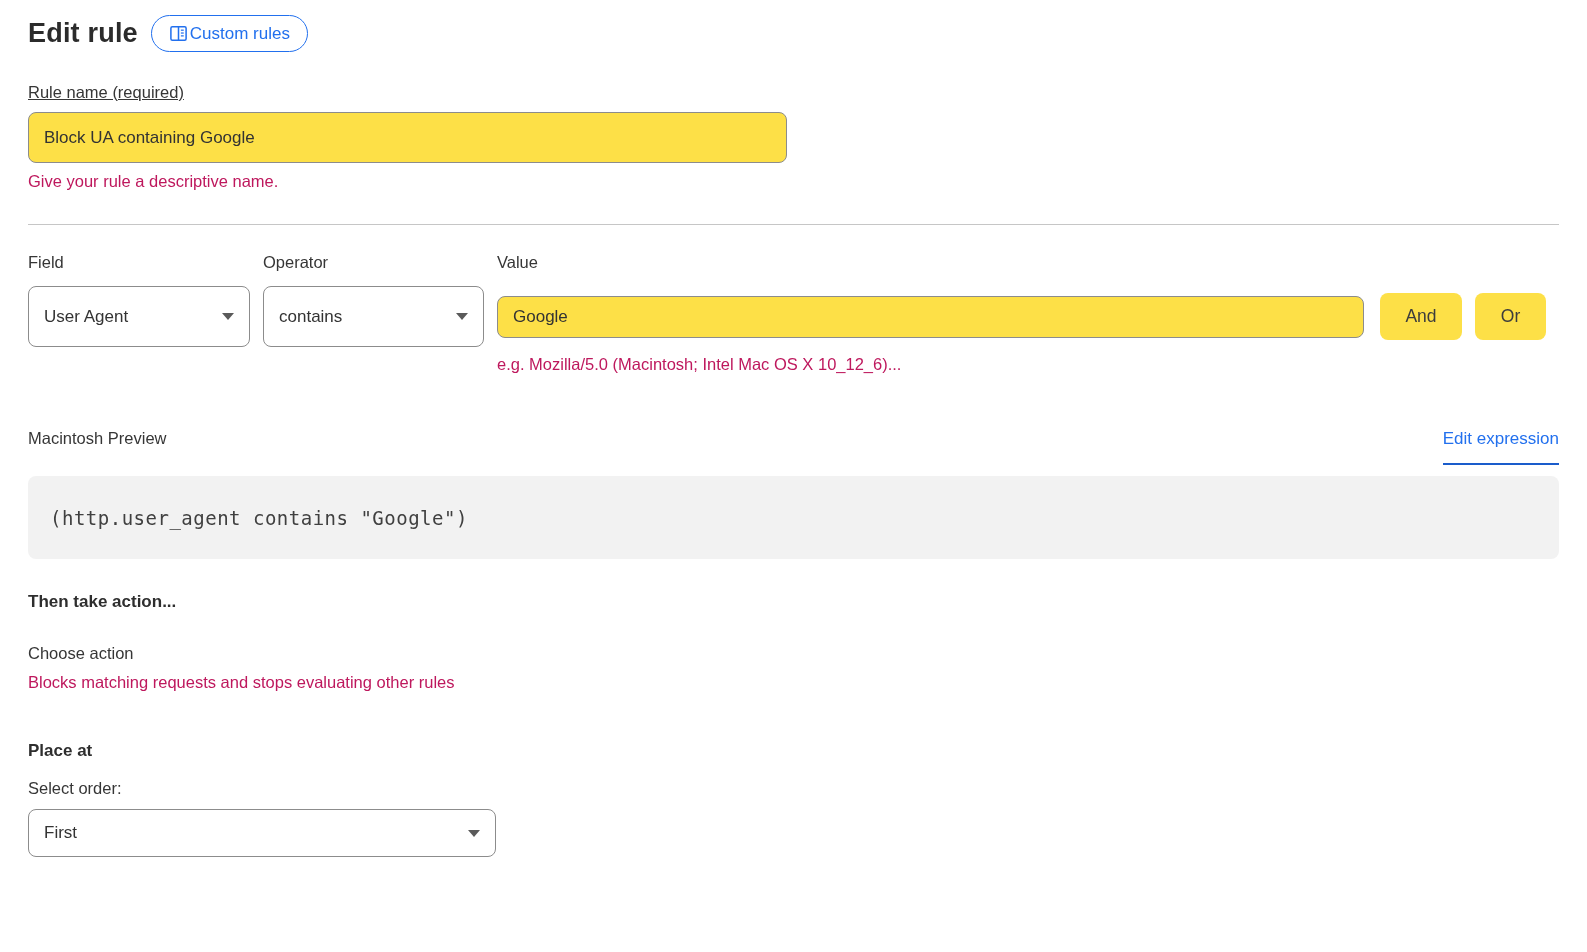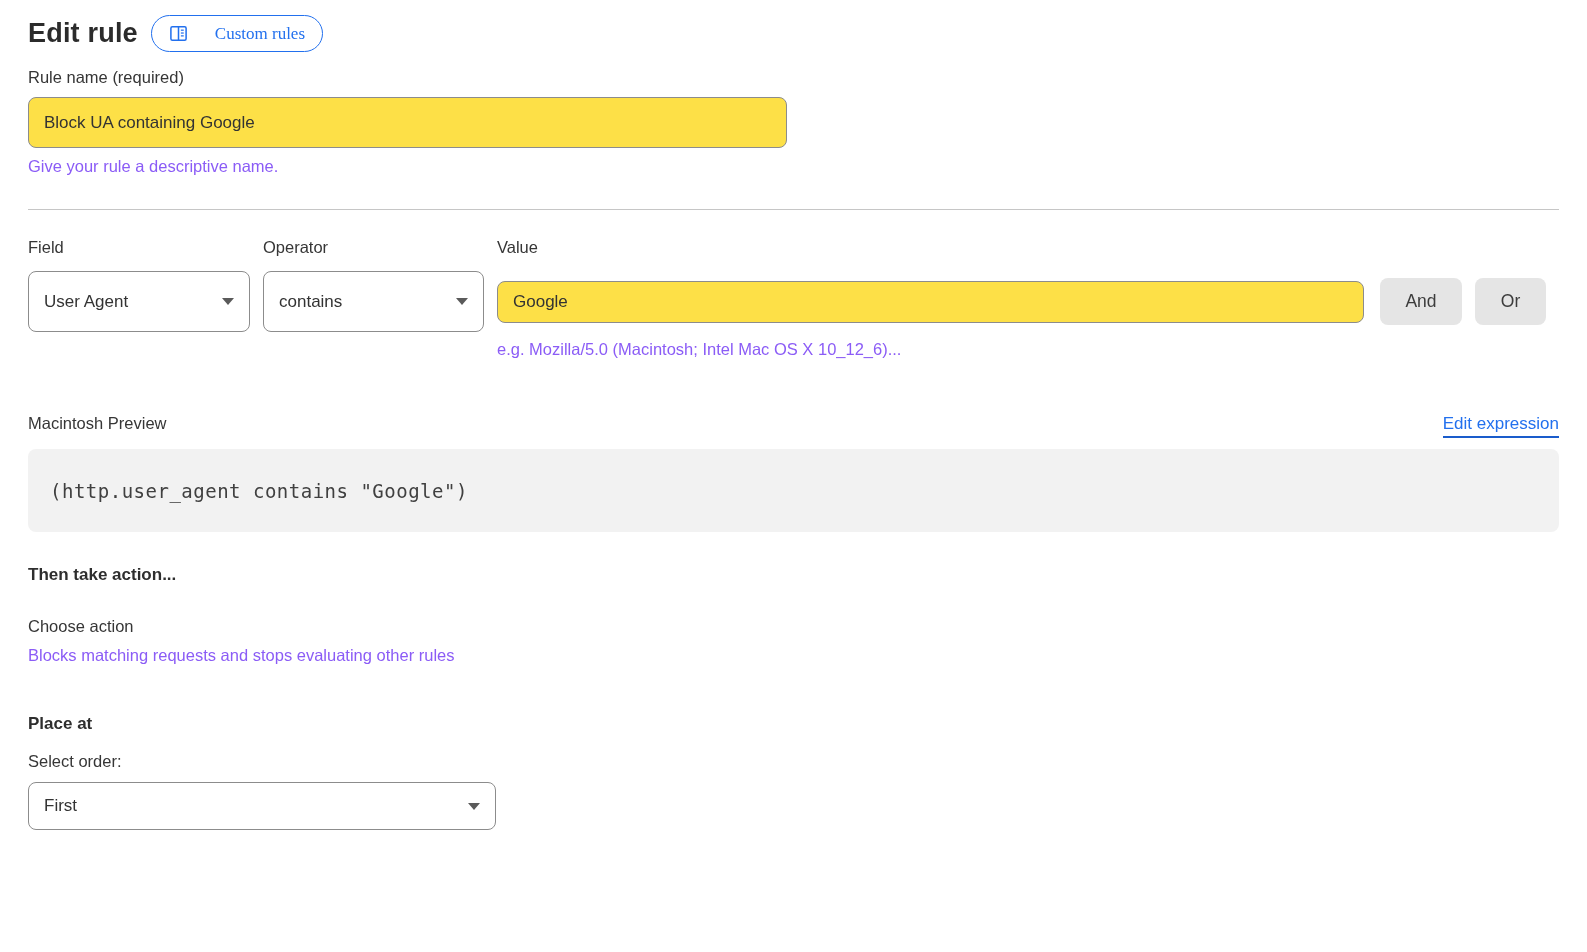--- a/index.html
+++ b/index.html
@@ -14,31 +14,31 @@
   .page {
     width: 1531px;
     margin-left: 28px;
     padding-top: 15px;
   }
 
   
   .header-row { display: flex; align-items: center; gap: 13px; }
   .page-title { font-size: 27px; font-weight: 700; color: #2b2b2b; letter-spacing: 0.2px; }
   .pill-btn {
-    display: inline-flex; align-items: center; gap: 27px;
+    display: inline-flex; align-items: center; gap: 2px;
     height: 37px; padding: 0 17px;
     border: 1.5px solid #2270ee; border-radius: 19px;
     color: #2270ee; font-size: 17px;
-    background: #ffffff; cursor: pointer; white-space: nowrap; font-family: Liberation Serif, serif;
+    background: #ffffff; cursor: pointer; white-space: nowrap;
   }
   .pill-btn svg { display: block; }
 
   
   .field-label { font-size: 16.5px; color: #363636; }
-  .help-text { font-size: 16.5px; color: #8b5cf6; }
+  .help-text { font-size: 16.5px; color: #be185d; }
   .text-input {
     display: block;
     height: 51px;
     border: 1.5px solid #8c8c8c; border-radius: 8px;
     padding: 0 15px;
     font-family: "Liberation Sans", sans-serif;
     font-size: 17px; color: #333333;
     background: #fde047;
     outline: none;
   }
@@ -54,49 +54,49 @@
   .chevron {
     width: 0; height: 0;
     border-left: 6px solid transparent;
     border-right: 6px solid transparent;
     border-top: 7px solid #5a5a5a;
     margin-left: 10px;
     flex: 0 0 auto;
   }
 
   
-  .rule-name-label { margin-top: 16px; }
+  .rule-name-label { margin-top: 31px; text-decoration: underline; }
   #rule-name-input { margin-top: 10px; width: 759px; }
   .rule-name-help { margin-top: 9px; }
 
   .divider { border: none; border-top: 1.5px solid #c6c6c6; margin-top: 33px; width: 1531px; }
 
   
   .cond-labels { display: flex; margin-top: 28px; }
   .cond-label-field { width: 235px; }
   .cond-label-operator { width: 234px; }
   .cond-controls { display: flex; align-items: center; margin-top: 14px; }
   .dd-field { width: 222px; margin-right: 13px; }
   .dd-operator { width: 221px; margin-right: 13px; }
   #value-input { width: 867px; margin-right: 16px; height: 42px; }
   .gray-btn {
     height: 47px; border: none; border-radius: 8px;
-    background: #e5e5e5; color: #3c3c3c;
+    background: #fde047; color: #3c3c3c;
     font-family: "Liberation Sans", sans-serif;
     font-size: 17.5px; cursor: pointer;
   }
   .and-btn { width: 82px; margin-right: 13px; }
   .or-btn { width: 71px; }
   .value-help { margin-top: 8px; margin-left: 469px; }
 
   
   .expr-row { display: flex; justify-content: space-between; align-items: baseline; margin-top: 55px; }
   .expr-link {
     font-size: 17px; color: #2270ee; text-decoration: none;
-    border-bottom: 2px solid #1a5ccb; padding-bottom: 2px;
+    border-bottom: 2px solid #1a5ccb; padding-bottom: 14px;
     cursor: pointer;
   }
   .code-block {
     margin-top: 11px;
     width: 1531px; height: 83px;
     background: #f2f2f2; border-radius: 8px;
     display: flex; align-items: center;
     padding-left: 22px;
   }
   .code-text {

